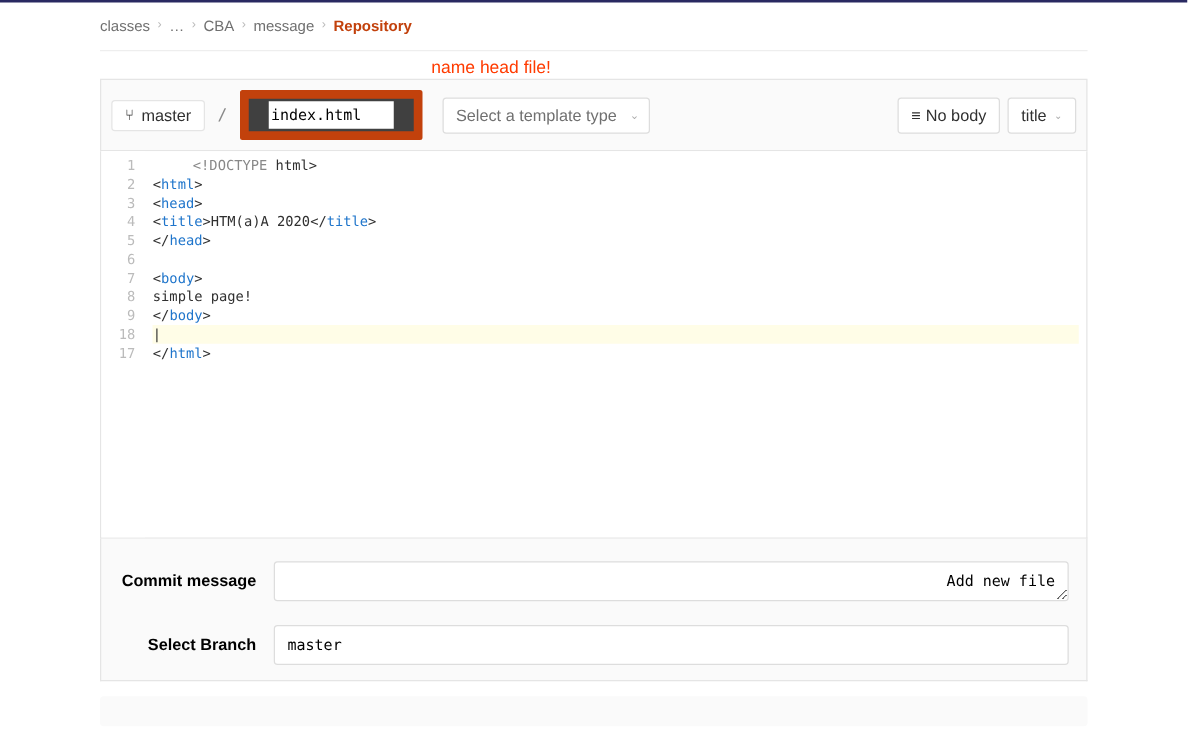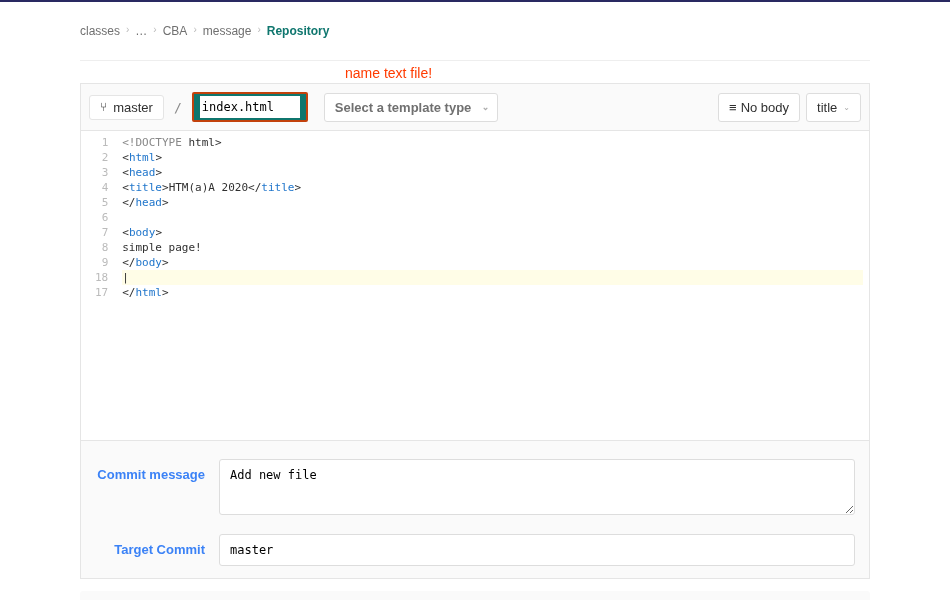--- a/index.html
+++ b/index.html
@@ -1,70 +1,70 @@
 <!DOCTYPE html>
 <html><head>
 <meta charset="utf-8">
 <style>
 * { box-sizing: border-box; margin: 0; padding: 0; }
 body { font-family: -apple-system, BlinkMacSystemFont, "Segoe UI", Helvetica, Arial, sans-serif; font-size: 13px; color: #303030; background: #fff; }
 .page { width: 950px; height: 600px; margin: 0 auto; overflow: hidden; border-top: 2px solid #292961; }
 .container { padding: 0 80px; }
-.breadcrumbs { padding: 22px 0; font-size: 12px; color: #707070; border-bottom: 1px solid #eee; display: flex; gap: 6px; }
+.breadcrumbs { padding: 12px 0; font-size: 12px; color: #707070; border-bottom: 1px solid #eee; display: flex; gap: 6px; }
 .breadcrumbs a { color: #707070; text-decoration: none; }
 .breadcrumbs .sep { color: #bbb; font-size: 10px; }
-.breadcrumbs .current { color: #0f766e; font-weight: 600; }
+.breadcrumbs .current { color: #c2410c; font-weight: 600; }
 .page-title { font-size: 18px; font-weight: 600; margin: 14px 0 0 0; }
 .annotation { color: #ff3b00; font-size: 14px; font-weight: 500; text-align: left; margin: 4px 0 2px 265px; }
 .toolbar { background: #fafafa; border: 1px solid #e5e5e5; display: flex; align-items: center; padding: 8px; gap: 6px; }
 .toolbar .branch-pill { display: flex; align-items: center; gap: 6px; border: 1px solid #e5e5e5; background: #fff; padding: 4px 10px; border-radius: 3px; font-size: 13px; }
 .toolbar .branch-pill .branch-icon { font-size: 12px; }
 .toolbar .slash { color: #888; margin: 0 4px; font-family: Menlo, Consolas, monospace; }
-.filename-box { border: 2px solid #c2410c; padding: 2px 6px; background: #0f766e; border-radius: 2px; }
+.filename-box { border: 7px solid #c2410c; padding: 2px 16px; background: #404040; border-radius: 2px; }
 .filename-input { border: none; outline: none; font-family: Menlo, Consolas, monospace; font-size: 12px; width: 100px; padding: 4px 2px; }
-.select-template { margin-left: 10px; border: 1px solid #ddd; background: #fff; color: #707070; padding: 6px 26px 6px 10px; border-radius: 3px; font-size: 13px; position: relative; cursor: pointer; font-weight: bold; }
+.select-template { margin-left: 10px; border: 1px solid #ddd; background: #fff; color: #707070; padding: 6px 26px 6px 10px; border-radius: 3px; font-size: 13px; position: relative; cursor: pointer; }
 .select-template .chev { position: absolute; right: 8px; top: 50%; transform: translateY(-50%); font-size: 9px; color: #aaa; }
 .spacer { flex: 1; }
 .btn-light { border: 1px solid #ddd; background: #fff; color: #303030; padding: 6px 10px; border-radius: 3px; font-size: 13px; cursor: pointer; display: flex; align-items: center; gap: 4px; }
 .btn-light .chev { font-size: 8px; color: #aaa; margin-left: 2px; }
 .editor { border: 1px solid #e5e5e5; border-top: none; height: 310px; display: flex; font-family: Menlo, Consolas, monospace; font-size: 11px; background: #fff; overflow: hidden; }
 .gutter { background: #fff; padding: 4px 8px 4px 14px; color: #bbb; text-align: right; user-select: none; }
 .gutter div { line-height: 15px; }
 .code { flex: 1; padding: 4px 6px; color: #303030; white-space: pre; }
 .code .line { line-height: 15px; display: block; }
 .code .hl { background: #fffde7; }
 .tag { color: #1f75cb; }
-.decl { color: #888; }
+.decl { color: #888; margin-left: 32px; }
 .pun { color: #303030; }
 .form-row { display: flex; padding: 8px 0; align-items: flex-start; }
-.form-row label { width: 110px; text-align: right; font-size: 13px; font-weight: 600; color: #3b82f6; padding-top: 8px; margin-right: 14px; }
+.form-row label { width: 110px; text-align: right; font-size: 13px; font-weight: 600; color: #000000; padding-top: 8px; margin-right: 14px; }
 .form-row .field { flex: 1; }
 .form-row textarea, .form-row input[type=text] { width: 100%; border: 1px solid #ddd; border-radius: 3px; padding: 8px 10px; font-family: Menlo, Consolas, monospace; font-size: 12px; resize: vertical; }
-.form-row textarea { height: 56px; }
+.form-row textarea { height: 32px; text-align: right; }
 .actions { margin-top: 12px; display: flex; justify-content: space-between; background: #fafafa; padding: 12px; border-radius: 3px; }
 .form-section { background: #fafafa; border: 1px solid #e5e5e5; border-top: none; padding: 10px 14px 4px 14px; }
 </style>
 </head>
 <body>
 
 <div class="page">
   <div class="container">
     <nav class="breadcrumbs">
       <a>classes</a>
         <span class="sep">›</span>
       <a>…</a>
         <span class="sep">›</span>
       <a>CBA</a>
         <span class="sep">›</span>
       <a>message</a>
         <span class="sep">›</span>
       <span class="current">Repository</span>
     </nav>
 
-    <div class="annotation">name text file!</div>
+    <div class="annotation">name head file!</div>
 
     <div class="toolbar">
       <div class="branch-pill">
         <span class="branch-icon">⑂</span>
         <span>master</span>
       </div>
       <span class="slash">/</span>
       <span class="filename-box">
         <input class="filename-input" value="index.html" style="">
       </span>
@@ -101,21 +101,21 @@
     </div>
 
     <div class="form-section">
       <div class="form-row">
         <label>Commit message</label>
         <div class="field">
           <textarea id="commitmsg" style="">Add new file</textarea>
         </div>
       </div>
       <div class="form-row">
-        <label>Target Commit</label>
+        <label>Select Branch</label>
         <div class="field">
           <input type="text" id="targetbranch" value="master" style="">
         </div>
       </div>
     </div>
 
     <div class="actions">
       
       
     </div>

